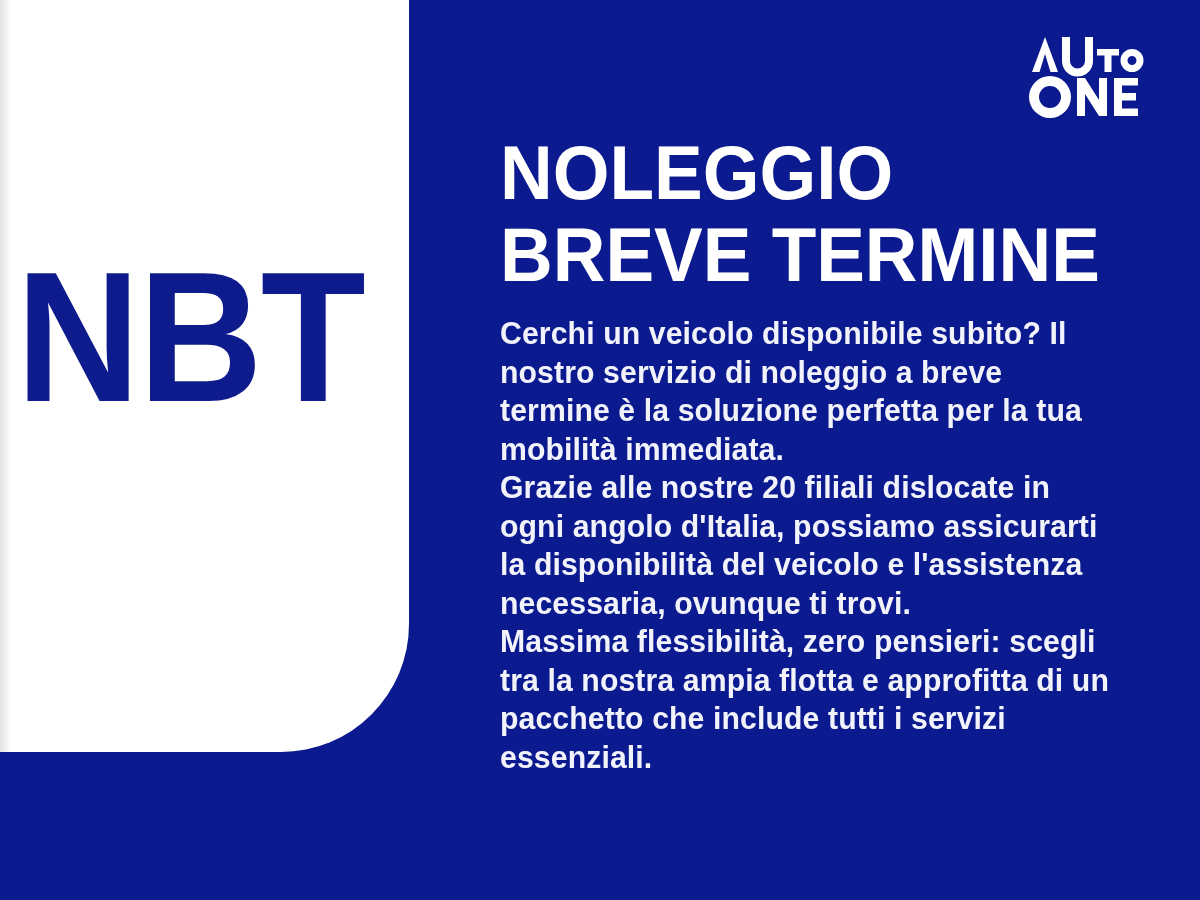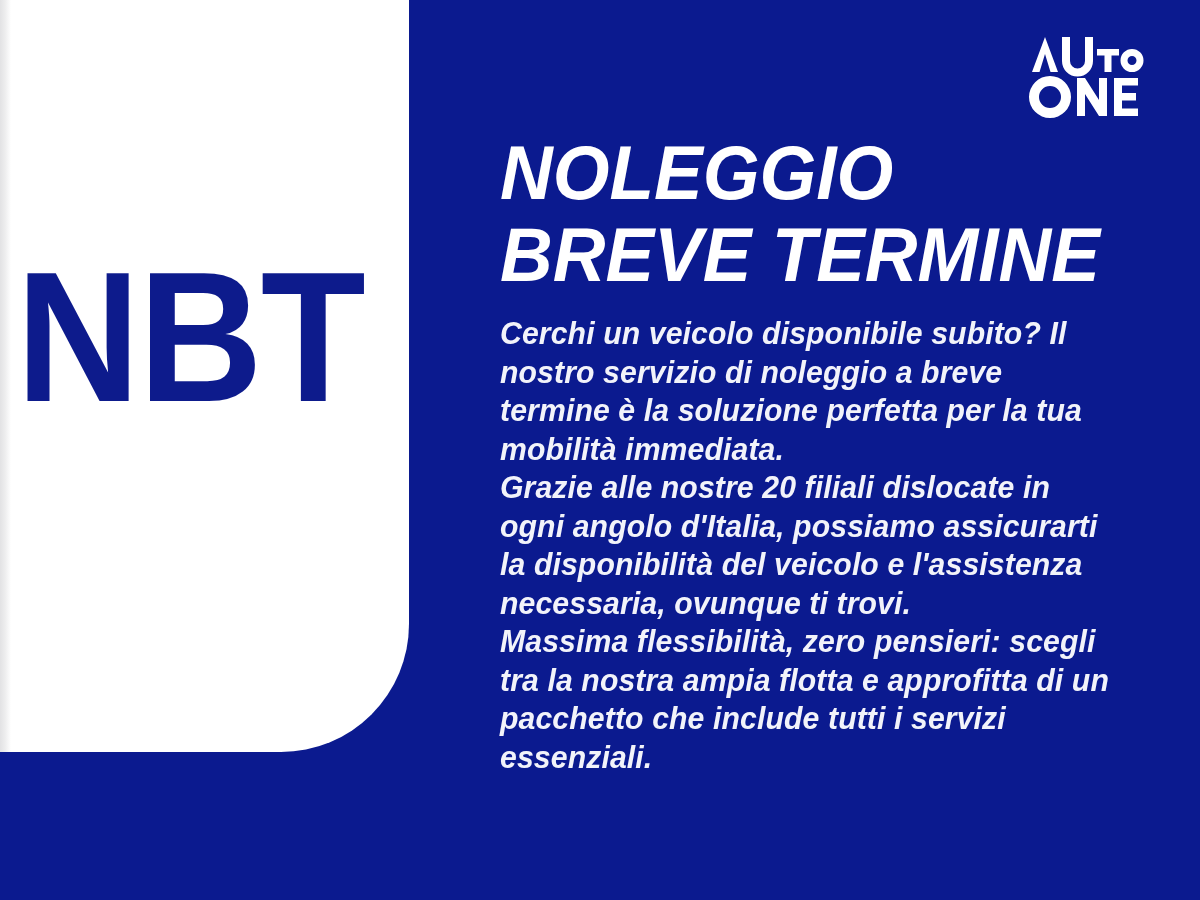--- a/index.html
+++ b/index.html
@@ -75,21 +75,20 @@
   }
   .logo svg { display: block; width: 132px; height: 86px; }
 
   
   .content {
     position: absolute;
     left: 500px;
     top: 132px;
     width: 660px;
     z-index: 4;
-    font-style: italic;
   }
 
   .headline {
     color: #ffffff;
     font-family: "Liberation Sans Narrow", "Liberation Sans", sans-serif;
     font-weight: 700;
     font-size: 76px;
     line-height: 82px;
     letter-spacing: 0px;
     transform: scaleX(0.96);

